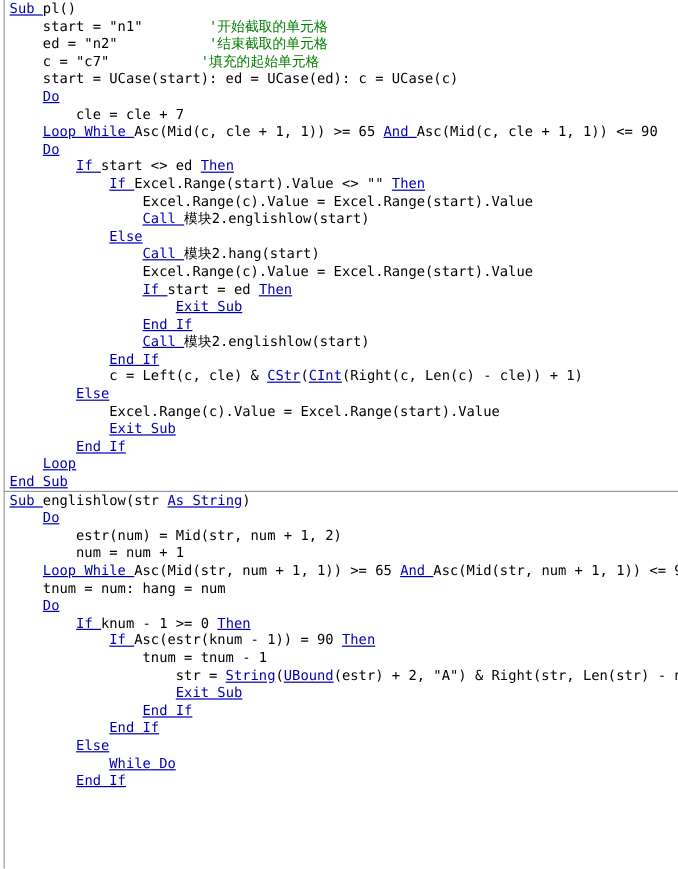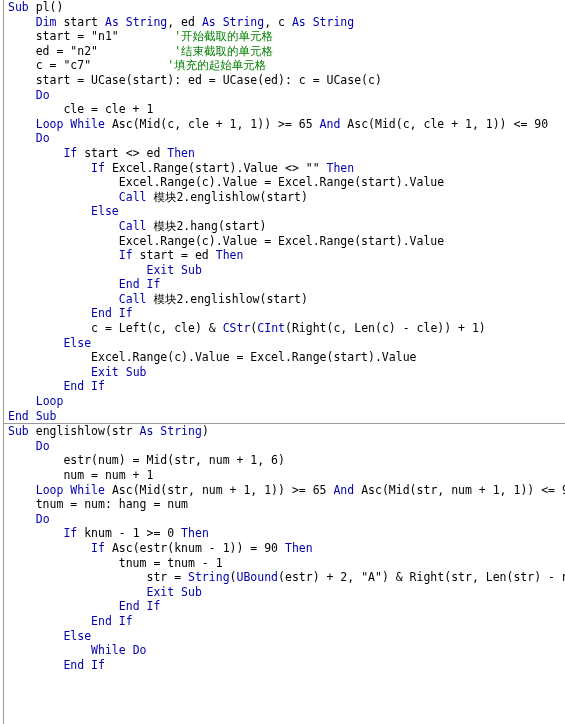--- a/index.html
+++ b/index.html
@@ -27,39 +27,38 @@
     margin:0 0 0 3px;
   }
   .line{
     height:14.6px;
     line-height:14.6px;
     font-size:11.5px;
     color:#000000;
     white-space:pre;
     letter-spacing:0px;
   }
-  .kw{color:#0000b0;}
+  .kw{color:#0000b0;text-decoration:underline;}
   .cm{color:#007f00;}
   .id{color:#000000;}
 </style>
 </head>
 <body>
 
 <div id="editor">
   <div class="margin-rule"></div>
   <div id="code-root">
       <div class="proc">
         <div class="line"><span class="kw">Sub </span><span class="id">pl()</span></div>
-        <div class="line"><span class="id">    </span><span class="kw">Dim </span><span class="id">start </span><span class="kw">As String</span><span class="id">, ed </span><span class="kw">As String</span><span class="id">, c </span><span class="kw">As String</span></div>
         <div class="line"><span class="id">    start = "n1"        </span><span class="cm">'开始截取的单元格</span></div>
         <div class="line"><span class="id">    ed = "n2"           </span><span class="cm">'结束截取的单元格</span></div>
         <div class="line"><span class="id">    c = "c7"           </span><span class="cm">'填充的起始单元格</span></div>
         <div class="line"><span class="id">    start = UCase(start): ed = UCase(ed): c = UCase(c)</span></div>
         <div class="line"><span class="id">    </span><span class="kw">Do</span></div>
-        <div class="line"><span class="id">        cle = cle + 1</span></div>
+        <div class="line"><span class="id">        cle = cle + 7</span></div>
         <div class="line"><span class="id">    </span><span class="kw">Loop While </span><span class="id">Asc(Mid(c, cle + 1, 1)) &gt;= 65 </span><span class="kw">And </span><span class="id">Asc(Mid(c, cle + 1, 1)) &lt;= 90</span></div>
         <div class="line"><span class="id">    </span><span class="kw">Do</span></div>
         <div class="line"><span class="id">        </span><span class="kw">If </span><span class="id">start &lt;&gt; ed </span><span class="kw">Then</span></div>
         <div class="line"><span class="id">            </span><span class="kw">If </span><span class="id">Excel.Range(start).Value &lt;&gt; "" </span><span class="kw">Then</span></div>
         <div class="line"><span class="id">                Excel.Range(c).Value = Excel.Range(start).Value</span></div>
         <div class="line"><span class="id">                </span><span class="kw">Call </span><span class="id">模块2.englishlow(start)</span></div>
         <div class="line"><span class="id">            </span><span class="kw">Else</span></div>
         <div class="line"><span class="id">                </span><span class="kw">Call </span><span class="id">模块2.hang(start)</span></div>
         <div class="line"><span class="id">                Excel.Range(c).Value = Excel.Range(start).Value</span></div>
         <div class="line"><span class="id">                </span><span class="kw">If </span><span class="id">start = ed </span><span class="kw">Then</span></div>
@@ -72,21 +71,21 @@
         <div class="line"><span class="id">            Excel.Range(c).Value = Excel.Range(start).Value</span></div>
         <div class="line"><span class="id">            </span><span class="kw">Exit Sub</span></div>
         <div class="line"><span class="id">        </span><span class="kw">End If</span></div>
         <div class="line"><span class="id">    </span><span class="kw">Loop</span></div>
         <div class="line"><span class="kw">End Sub</span></div>
       </div>
       <div class="proc-sep"></div>
       <div class="proc">
         <div class="line"><span class="kw">Sub </span><span class="id">englishlow(str </span><span class="kw">As String</span><span class="id">)</span></div>
         <div class="line"><span class="id">    </span><span class="kw">Do</span></div>
-        <div class="line"><span class="id">        estr(num) = Mid(str, num + 1, 6)</span></div>
+        <div class="line"><span class="id">        estr(num) = Mid(str, num + 1, 2)</span></div>
         <div class="line"><span class="id">        num = num + 1</span></div>
         <div class="line"><span class="id">    </span><span class="kw">Loop While </span><span class="id">Asc(Mid(str, num + 1, 1)) &gt;= 65 </span><span class="kw">And </span><span class="id">Asc(Mid(str, num + 1, 1)) &lt;= 90</span></div>
         <div class="line"><span class="id">    tnum = num: hang = num</span></div>
         <div class="line"><span class="id">    </span><span class="kw">Do</span></div>
         <div class="line"><span class="id">        </span><span class="kw">If </span><span class="id">knum - 1 &gt;= 0 </span><span class="kw">Then</span></div>
         <div class="line"><span class="id">            </span><span class="kw">If </span><span class="id">Asc(estr(knum - 1)) = 90 </span><span class="kw">Then</span></div>
         <div class="line"><span class="id">                tnum = tnum - 1</span></div>
         <div class="line"><span class="id">                    str = </span><span class="kw">String</span><span class="id">(</span><span class="kw">UBound</span><span class="id">(estr) + 2, "A") &amp; Right(str, Len(str) - num)</span></div>
         <div class="line"><span class="id">                    </span><span class="kw">Exit Sub</span></div>
         <div class="line"><span class="id">                </span><span class="kw">End If</span></div>

